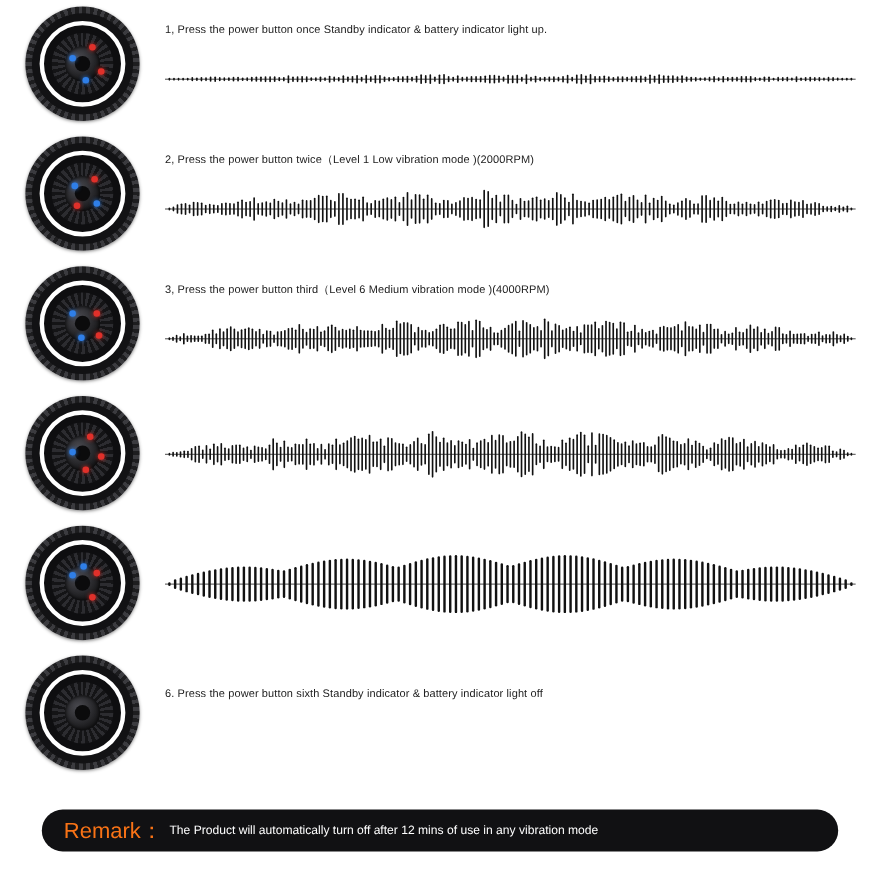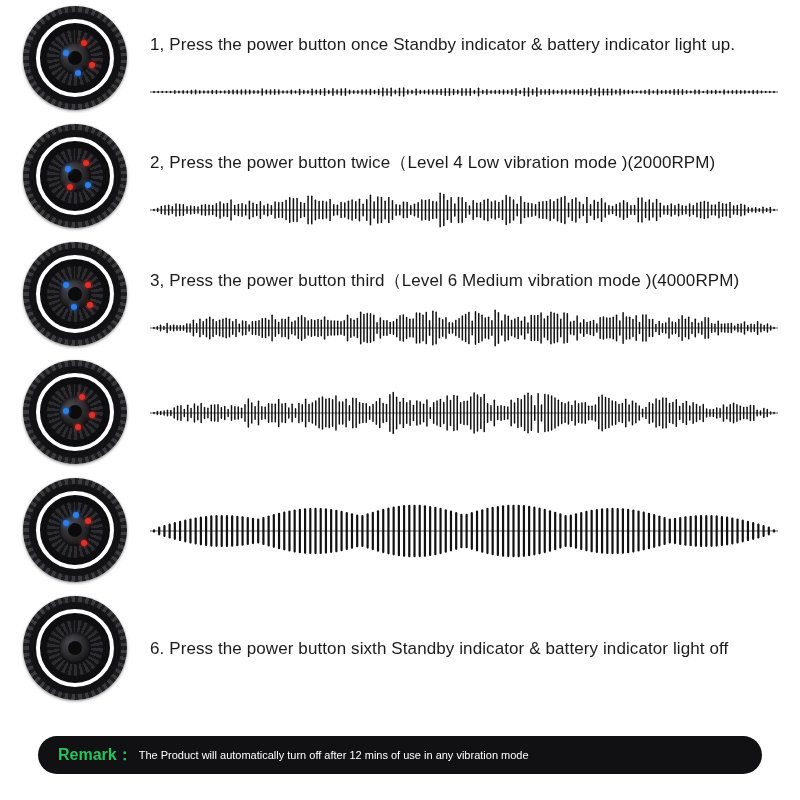--- a/index.html
+++ b/index.html
@@ -23,26 +23,25 @@
     align-items:flex-start;
     justify-content:center;
     padding-top:6px;
   }
   .content-cell{
     flex:1 1 auto;
     padding-right:22px;
     padding-top:22px;
   }
   .caption{
-    font-size:17px;
+    font-size:10px;
     line-height:1.25;
     color:#1b1b1b;
     letter-spacing:.1px;
     white-space:nowrap;
-    margin-top:12px;
   }
   .wave-wrap{
     margin-top:8px;
     height:58px;
     width:100%;
   }
   .wave-wrap svg{display:block;width:100%;height:100%;}
 
   
   .device{
@@ -91,21 +90,21 @@
   
   .remark{
     position:absolute;left:38px;right:38px;bottom:26px;
     height:38px;border-radius:19px;
     background:#111113;
     display:flex;align-items:center;
     padding:0 20px;
     box-sizing:border-box;
   }
   .remark .label{
-    color:#22c55e;font-weight:bold;font-size:16px;white-space:nowrap;
+    color:#f97316;font-weight:normal;font-size:20px;white-space:nowrap;
   }
   .remark .text{
     color:#ffffff;font-size:11px;margin-left:6px;white-space:nowrap;
   }
 </style>
 </head>
 <body>
 
 <div class="sheet">
 
@@ -291,21 +290,21 @@
         <div class="inner"></div>
         <div class="hub"></div>
         <div class="core"></div>
         <div class="led red" style="left:60px;top:36px"></div>
         <div class="led red" style="left:44px;top:60px"></div>
         <div class="led blue" style="left:42px;top:42px"></div>
         <div class="led blue" style="left:62px;top:58px"></div>
       </div>
     </div>
     <div class="content-cell">
-      <div class="caption">2, Press the power button twice（Level 4 Low vibration mode )(2000RPM)</div>
+      <div class="caption">2, Press the power button twice（Level 1 Low vibration mode )(2000RPM)</div>
       <div class="wave-wrap">
           <svg viewBox="0 0 628 58" preserveAspectRatio="none">
             <line x1="0" y1="29" x2="628" y2="29" stroke="#111" stroke-width="0.7"></line>
             <line x1="4.00" y1="28.40" x2="4.00" y2="29.60" stroke="#111" stroke-width="1.5" stroke-linecap="round"></line>
             <line x1="7.67" y1="27.56" x2="7.67" y2="30.44" stroke="#111" stroke-width="1.5" stroke-linecap="round"></line>
             <line x1="11.34" y1="25.40" x2="11.34" y2="32.60" stroke="#111" stroke-width="1.5" stroke-linecap="round"></line>
             <line x1="15.01" y1="24.65" x2="15.01" y2="33.35" stroke="#111" stroke-width="1.5" stroke-linecap="round"></line>
             <line x1="18.67" y1="24.21" x2="18.67" y2="33.79" stroke="#111" stroke-width="1.5" stroke-linecap="round"></line>
             <line x1="22.34" y1="25.68" x2="22.34" y2="32.32" stroke="#111" stroke-width="1.5" stroke-linecap="round"></line>
             <line x1="26.01" y1="23.05" x2="26.01" y2="34.95" stroke="#111" stroke-width="1.5" stroke-linecap="round"></line>

